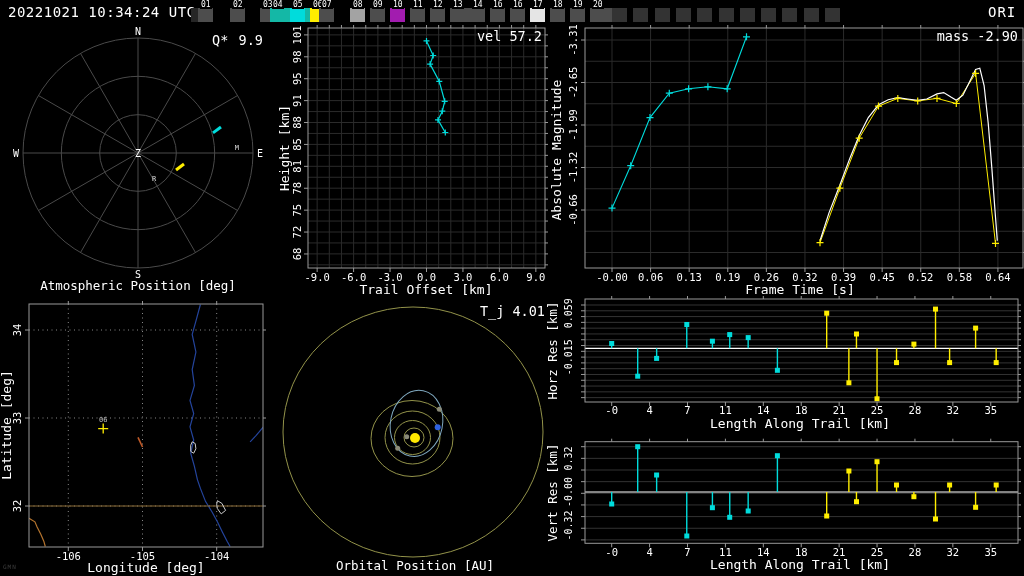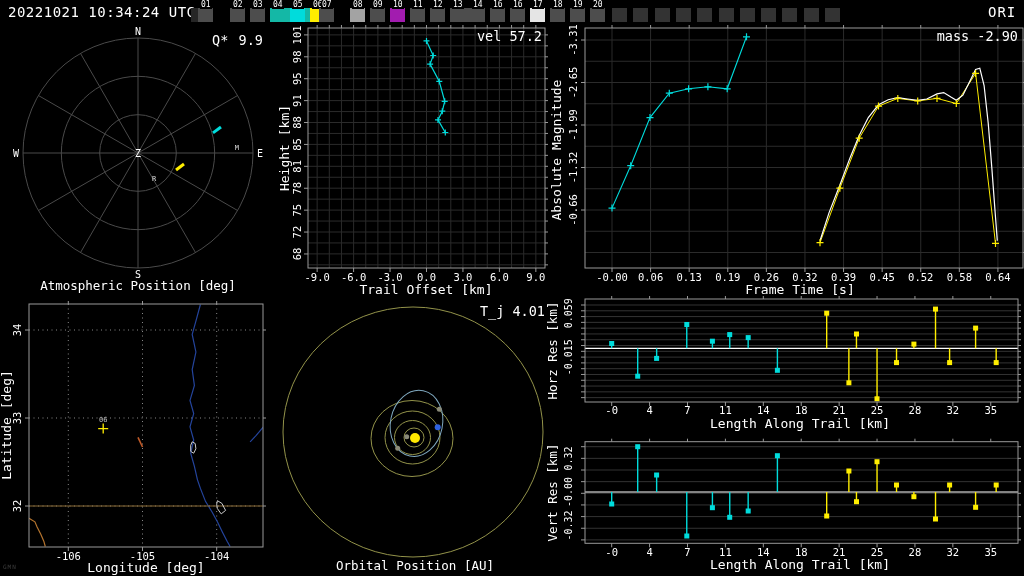--- a/index.html
+++ b/index.html
@@ -21,21 +21,21 @@
   <div class="topbar">
     <span class="timestamp">20221021 10:34:24 UTC</span>
     <div class="stationrow">
         <div class="stbox" style="left: 191px; width: 11px; background: rgb(38, 38, 38);"></div>
         <div class="stbox" style="left: 198px; width: 15px; background: rgb(77, 77, 77);">
           <span class="lbl">01</span>
         </div>
         <div class="stbox" style="left: 230px; width: 15px; background: rgb(77, 77, 77);">
           <span class="lbl">02</span>
         </div>
-        <div class="stbox" style="left: 250px; width: 15px; background: rgb(77, 77, 77);">
+        <div class="stbox" style="left: 260px; width: 15px; background: rgb(77, 77, 77);">
           <span class="lbl">03</span>
         </div>
         <div class="stbox" style="left: 270px; width: 15px; background: #14b8a6; padding-left: 27px;">
           <span class="lbl">04</span>
         </div>
         <div class="stbox" style="left: 290px; width: 15px; background: rgb(0, 220, 220);">
           <span class="lbl">05</span>
         </div>
         <div class="stbox" style="left: 310px; width: 15px; background: rgb(255, 238, 0);">
           <span class="lbl">06</span>
@@ -72,21 +72,21 @@
         </div>
         <div class="stbox" style="left: 530px; width: 15px; background: #e5e5e5;">
           <span class="lbl">17</span>
         </div>
         <div class="stbox" style="left: 550px; width: 15px; background: rgb(77, 77, 77);">
           <span class="lbl">18</span>
         </div>
         <div class="stbox" style="left: 570px; width: 15px; background: rgb(77, 77, 77);">
           <span class="lbl">19</span>
         </div>
-        <div class="stbox" style="left: 590px; width: 15px; background: rgb(77, 77, 77);">
+        <div class="stbox" style="left: 590px; width: 15px; background: rgb(77, 77, 77); padding-left: 20px;">
           <span class="lbl">20</span>
         </div>
         <div class="stbox" style="left: 612px; width: 15px; background: rgb(51, 51, 51);"></div>
         <div class="stbox" style="left: 633.3px; width: 15px; background: rgb(51, 51, 51);"></div>
         <div class="stbox" style="left: 654.6px; width: 15px; background: rgb(51, 51, 51);"></div>
         <div class="stbox" style="left: 675.9px; width: 15px; background: rgb(51, 51, 51);"></div>
         <div class="stbox" style="left: 697.2px; width: 15px; background: rgb(51, 51, 51);"></div>
         <div class="stbox" style="left: 718.5px; width: 15px; background: rgb(51, 51, 51);"></div>
         <div class="stbox" style="left: 739.8px; width: 15px; background: rgb(51, 51, 51);"></div>
         <div class="stbox" style="left: 761.1px; width: 15px; background: rgb(51, 51, 51);"></div>

